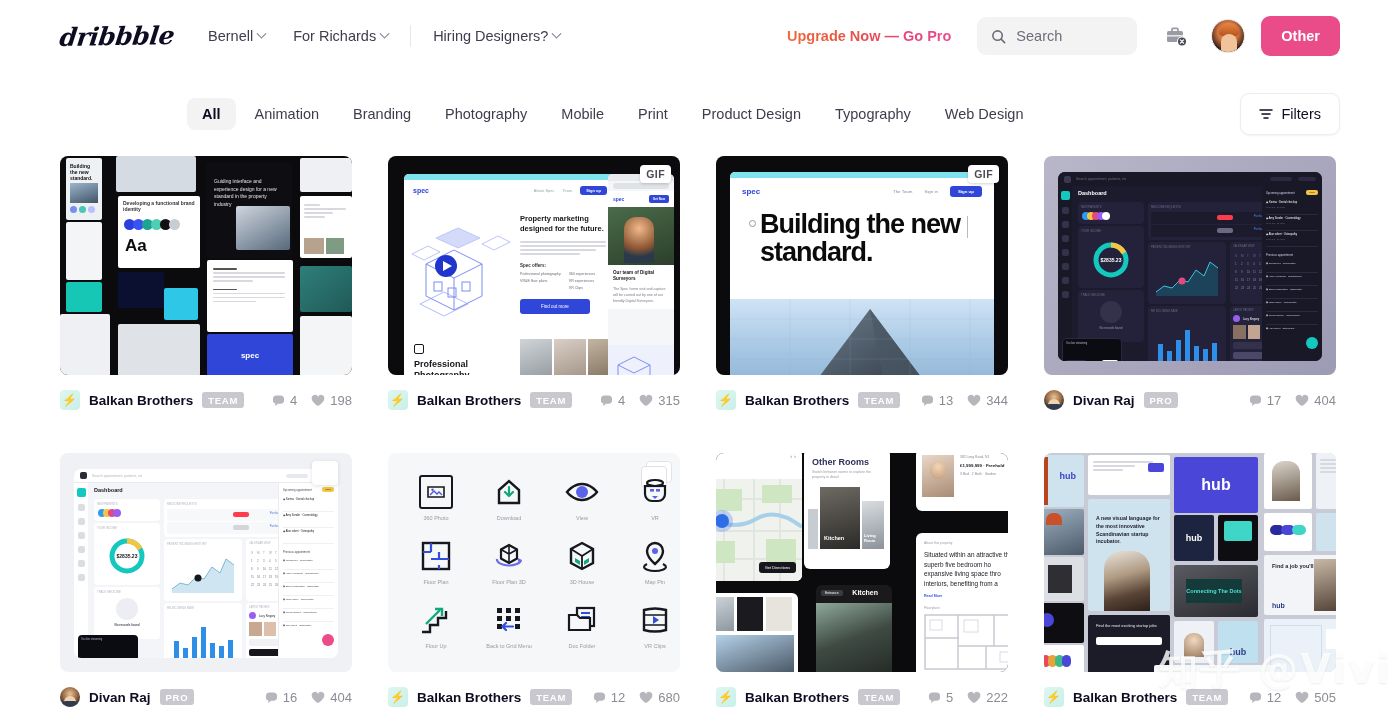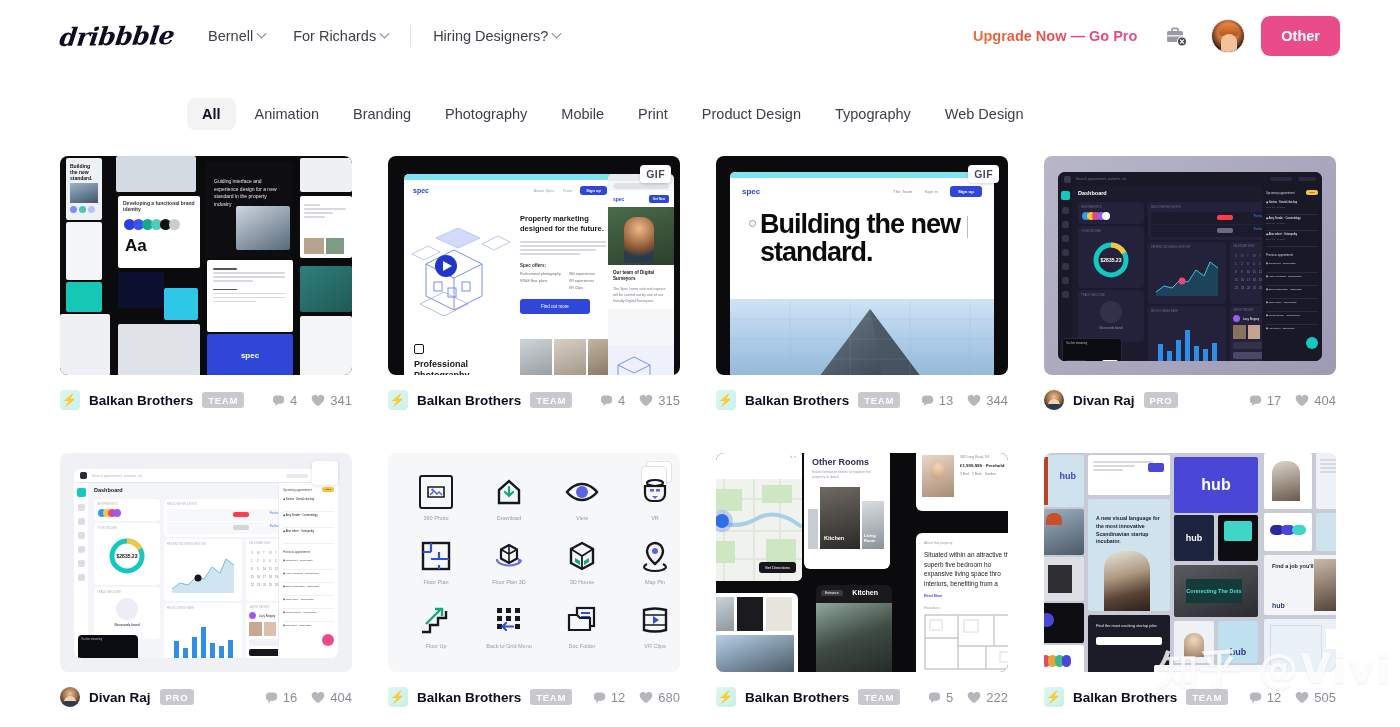--- a/index.html
+++ b/index.html
@@ -205,20 +205,27 @@
   <div class="navdivider"></div>
   <div class="navlink">
     <span>Hiring Designers?</span>
     <span class="caret"></span>
   </div>
 
   <div class="spacer"></div>
 
   <div class="gopro">Upgrade Now — Go Pro</div>
 
+  <div class="searchbox">
+    <svg width="15" height="15" viewBox="0 0 16 16">
+      <circle cx="7" cy="7" r="5" fill="none" stroke="#6e6d7a" stroke-width="1.7"></circle>
+      <line x1="10.8" y1="10.8" x2="14.5" y2="14.5" stroke="#6e6d7a" stroke-width="1.7" stroke-linecap="round"></line>
+    </svg>
+    <span class="search-ph">Search</span>
+  </div>
 
   <div class="icon-btn">
     <svg width="26" height="26" viewBox="0 0 26 26">
       <rect x="4" y="8" width="16" height="11" rx="1.6" fill="#9b9ba5"></rect>
       <path d="M9 8V6.4c0-.6.4-1 1-1h4c.6 0 1 .4 1 1V8" fill="none" stroke="#9b9ba5" stroke-width="1.8"></path>
       <rect x="4" y="12" width="16" height="1.6" fill="#fff" opacity=".75"></rect>
       <circle cx="19" cy="18.5" r="5" fill="#fff"></circle>
       <circle cx="19" cy="18.5" r="4" fill="#4a4a57"></circle>
       <path d="M17.4 16.9l3.2 3.2M20.6 16.9l-3.2 3.2" stroke="#fff" stroke-width="1.3" stroke-linecap="round"></path>
     </svg>
@@ -236,20 +243,28 @@
     <div class="cat">Animation</div>
     <div class="cat">Branding</div>
     <div class="cat">Photography</div>
     <div class="cat">Mobile</div>
     <div class="cat">Print</div>
     <div class="cat">Product Design</div>
     <div class="cat">Typography</div>
     <div class="cat">Web Design</div>
   </div>
 
+  <div class="filters-btn">
+    <svg width="14" height="12" viewBox="0 0 14 12">
+      <line x1="1" y1="2" x2="13" y2="2" stroke="#0d0c22" stroke-width="1.5" stroke-linecap="round"></line>
+      <line x1="3" y1="6" x2="11" y2="6" stroke="#0d0c22" stroke-width="1.5" stroke-linecap="round"></line>
+      <line x1="5" y1="10" x2="9" y2="10" stroke="#0d0c22" stroke-width="1.5" stroke-linecap="round"></line>
+    </svg>
+    <span>Filters</span>
+  </div>
 </div>
 
 <div class="grid">
 
   <div class="card">
     <div class="thumb t-dark">
       <div class="art">
 
         <div class="t-tile" style="left:6px;top:2px;width:36px;height:62px;background:#eef1f4;">
           <div class="mini-h" style="margin:6px 4px 2px;">Building the new standard.</div>
@@ -325,21 +340,21 @@
         <span class="stat">
           <svg width="13" height="13" viewBox="0 0 14 14">
             <path d="M1 5.5A4 4 0 015 1.5h4a4 4 0 014 4v1a4 4 0 01-4 4H6.5L3.5 13v-2.5H5A4 4 0 011 6.5z" fill="#b6b6bd"></path>
           </svg>
           <span>4</span>
         </span>
         <span class="stat">
           <svg width="14" height="13" viewBox="0 0 16 14">
             <path d="M8 13.2S.8 8.9.8 4.6A3.8 3.8 0 018 2.6a3.8 3.8 0 017.2 2c0 4.3-7.2 8.6-7.2 8.6z" fill="#b6b6bd"></path>
           </svg>
-          <span>341</span>
+          <span>198</span>
         </span>
       </div>
     </div>
   </div>
 
   <div class="card">
     <div class="thumb t-dark">
       <div class="gifbadge">GIF</div>
       <div class="art">
 

